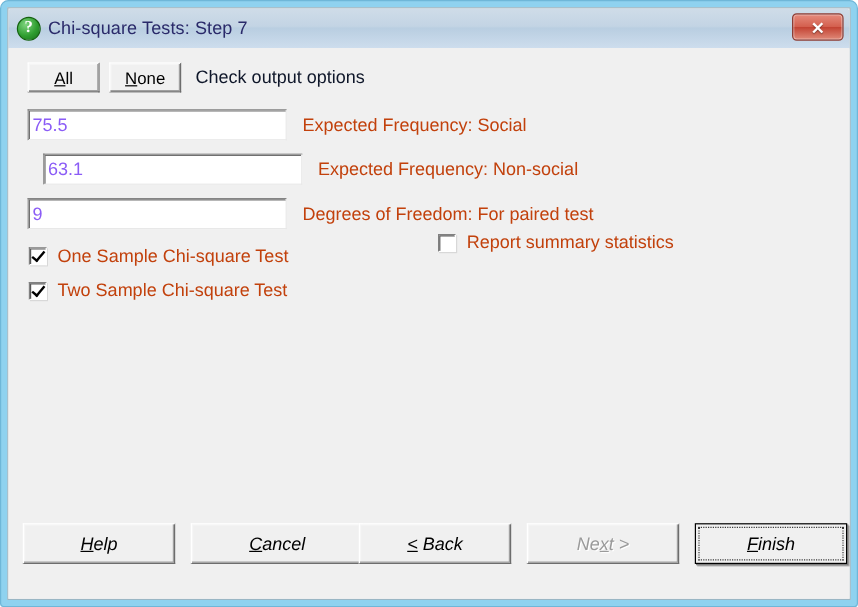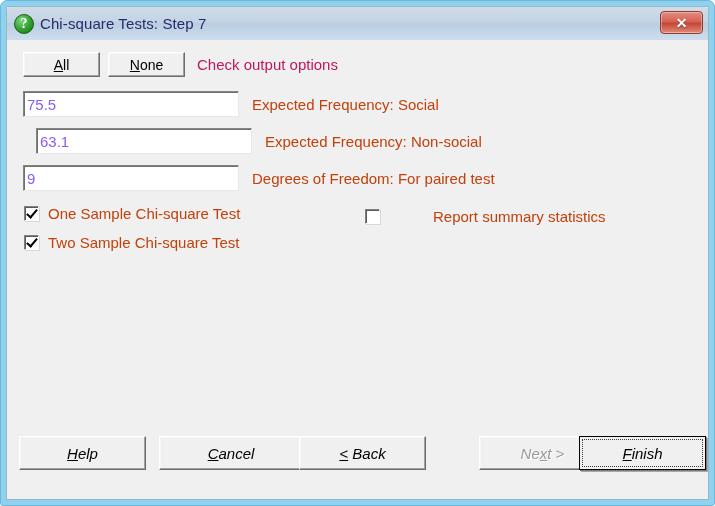--- a/index.html
+++ b/index.html
@@ -123,26 +123,26 @@
   .btn.disabled { color: #9a9a9a; text-shadow: 1px 1px 0 #ffffff; }
 
   
   .topbtn-row {
     position: absolute;
     left: 16px;
     top: 12px;
     display: flex;
     align-items: center;
   }
-  .topbtn { width: 77px; height: 25px; }
+  .topbtn { width: 60px; height: 25px; }
   .topbtn + .topbtn { margin-left: 8px; }
   .topbtn-label {
     margin-left: 12px;
     font-size: 15px;
-    color: #be185d;
+    color: #0f172a;
     white-space: nowrap;
   }
 
   
   .field-row {
     position: absolute;
     left: 16px;
     display: flex;
     align-items: center;
   }
@@ -285,40 +285,40 @@
       <div class="check-row" style="left:17px; top:165px;">
         <span class="checkbox checked"></span>
         <span class="check-label">One Sample Chi-square Test</span>
       </div>
 
       <div class="check-row" style="left:17px; top:194px;">
         <span class="checkbox checked"></span>
         <span class="check-label">Two Sample Chi-square Test</span>
       </div>
 
-      <div class="check-row" style="left:358px; top:168px;gap:44px;">
+      <div class="check-row" style="left:358px; top:154px;">
         <span class="checkbox"></span>
         <span class="check-label">Report summary statistics</span>
       </div>
 
       <div class="bottombar">
 
         <div class="btn bigbtn" style="left:12px; width:127px;">
           <span><u>H</u>elp</span>
         </div>
 
         <div class="btn bigbtn" style="left:152px; width:144px;">
           <span><u>C</u>ancel</span>
         </div>
 
         <div class="btn bigbtn" style="left:292px; width:127px;">
           <span><u>&lt;</u>&nbsp;Back</span>
         </div>
 
-        <div class="btn bigbtn disabled" style="left:432px; width:127px;margin-left:40px;">
+        <div class="btn bigbtn disabled" style="left:432px; width:127px;">
           <span>Ne<u>x</u>t&nbsp;&gt;</span>
         </div>
 
         <div class="bigbtn defaultbtn" style="left:572px; width:127px;">
           <span class="inner"><u>F</u>inish</span>
         </div>
 
       </div>
     </div>
   </div>

